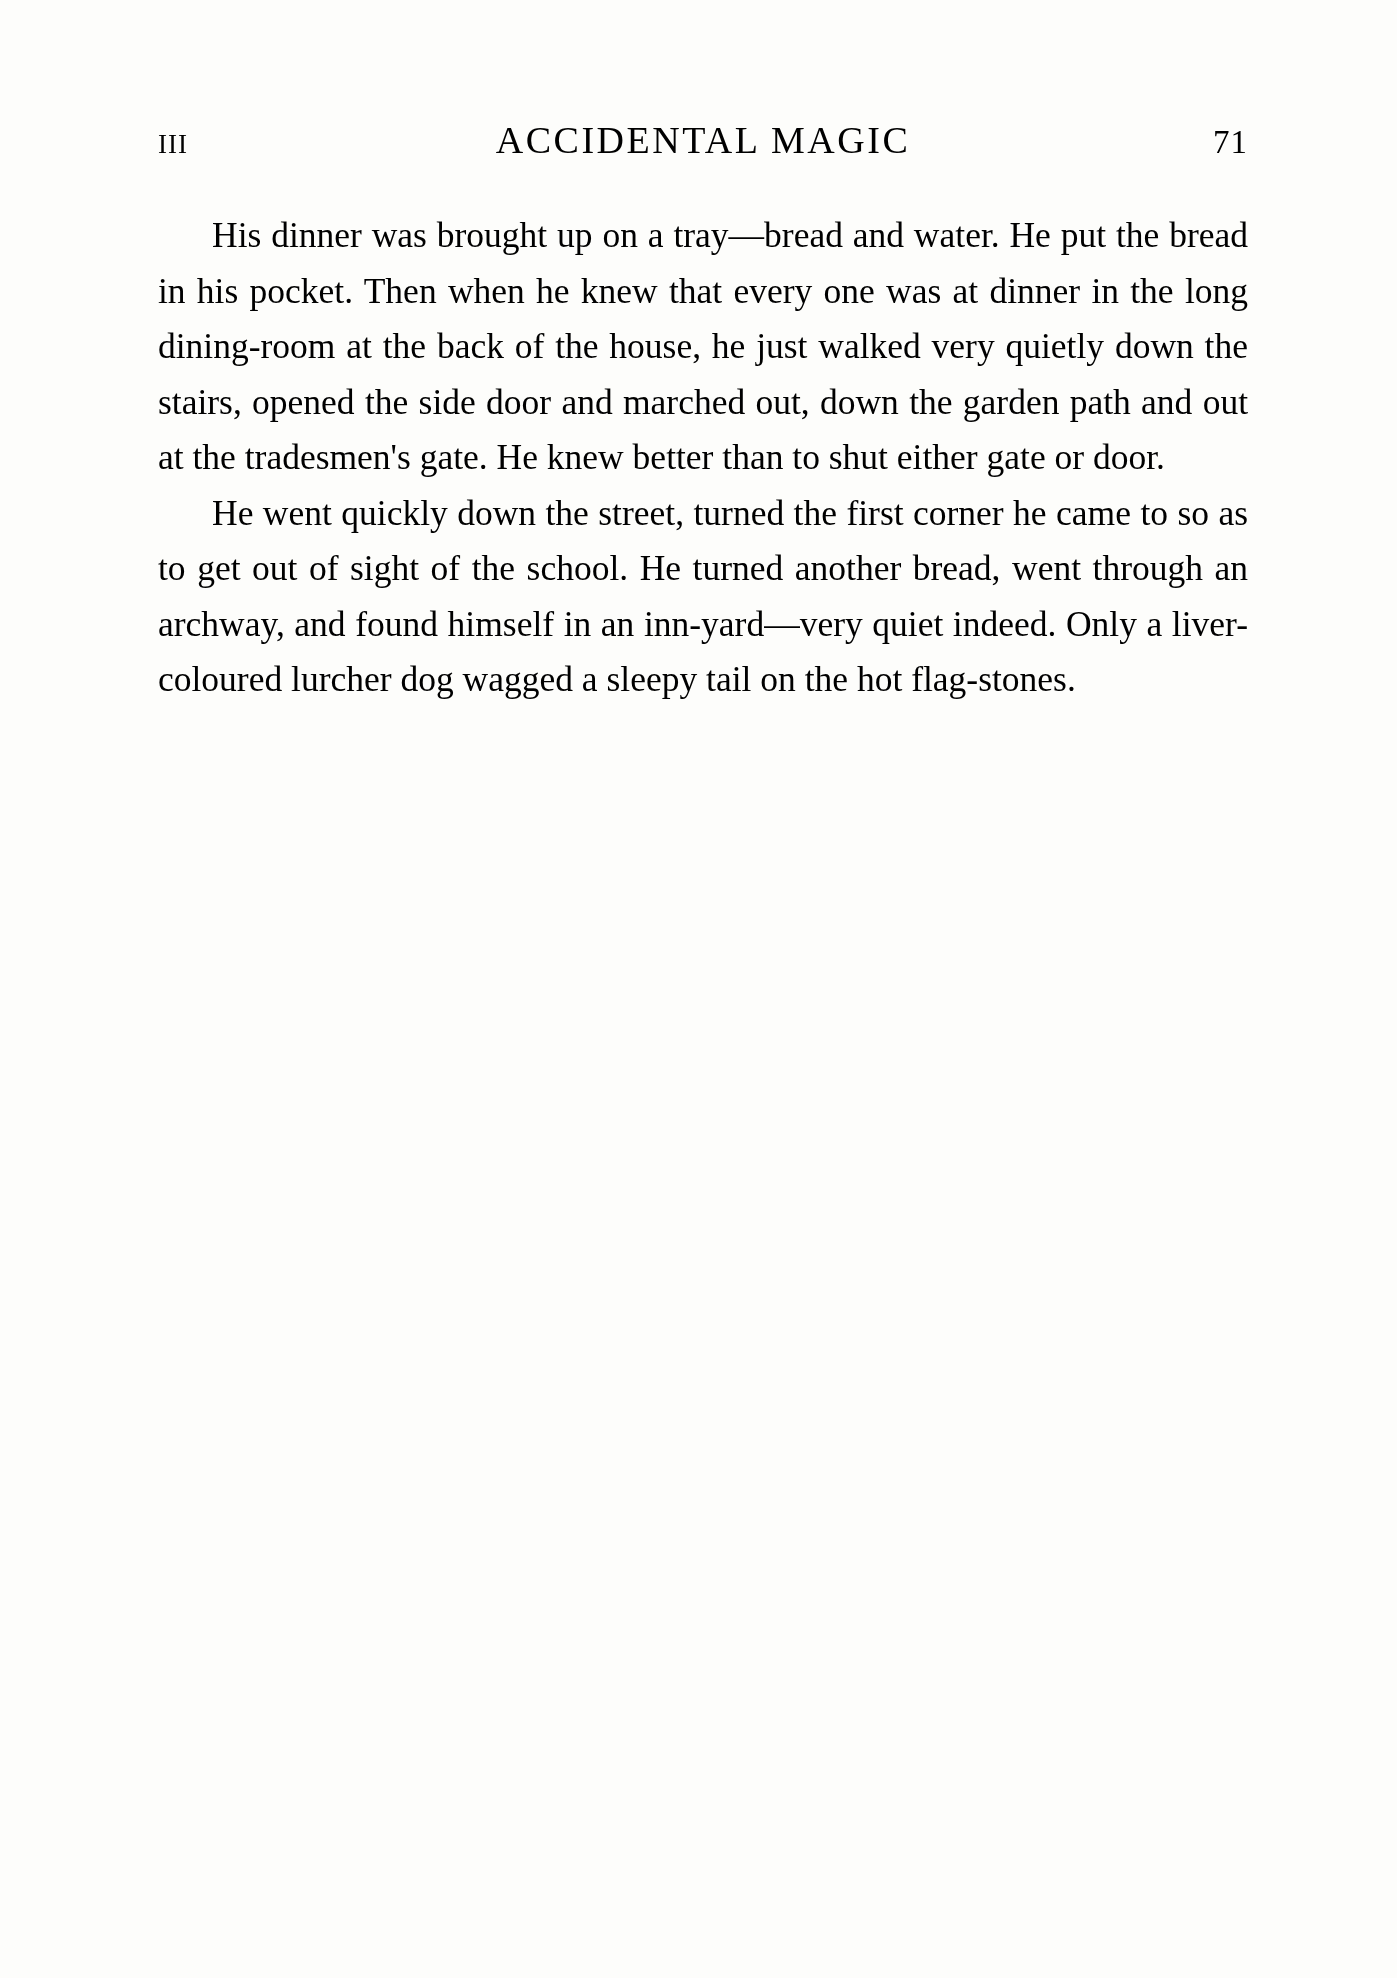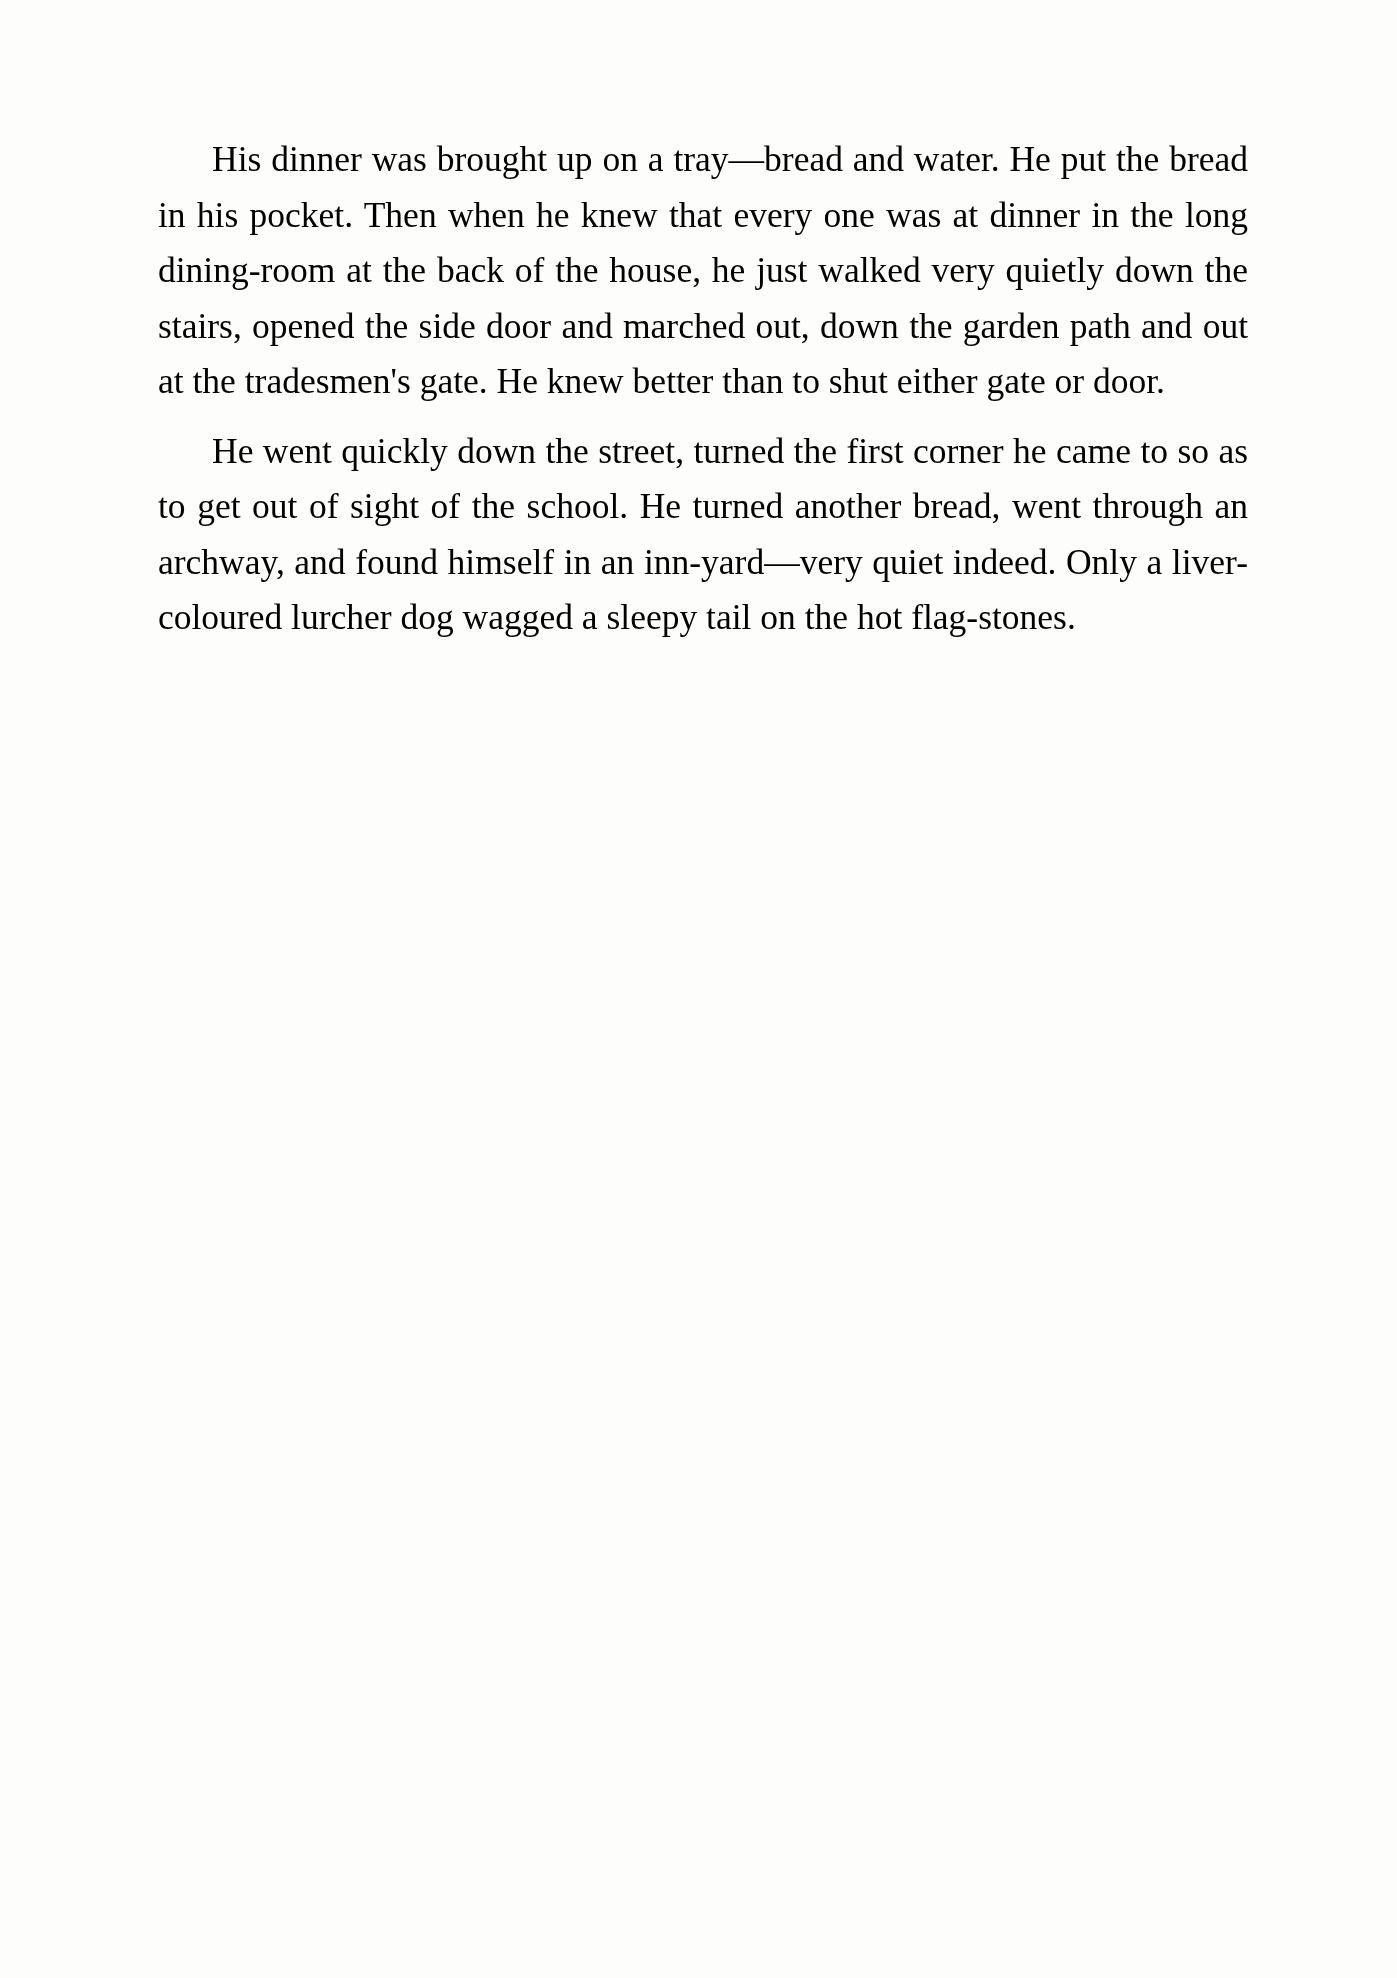--- a/index.html
+++ b/index.html
@@ -60,34 +60,38 @@
     margin: 0;
     font-size: 35.5px;
     line-height: 55.5px;
     text-align: justify;
     text-justify: inter-word;
     hyphens: none;
     -webkit-hyphens: none;
   }
   .body-text p.indent {
     text-indent: 54px;
-    margin-top: 14px;
   }
   .body-text p.last-line-stretch::after {
     content: "";
     display: inline-block;
     width: 100%;
   }
 </style>
 </head>
 <body>
 
 <div class="page">
   <div class="content">
 
+    <div class="running-head">
+      <div class="folio-left">III</div>
+      <div class="head-title">ACCIDENTAL MAGIC</div>
+      <div class="folio-right">71</div>
+    </div>
 
     <div class="body-text">
       <p class="indent">His dinner was brought up on a tray—bread and water.  He put the bread in his pocket.  Then when he knew that every one was at dinner in the long dining-room at the back of the house, he just walked very quietly down the stairs, opened the side door and marched out, down the garden path and out at the tradesmen's gate.  He knew better than to shut either gate or door.</p>
       <p class="indent">He went quickly down the street, turned the first corner he came to so as to get out of sight of the school.  He turned another bread, went through an archway, and found himself in an inn-yard—very quiet indeed.  Only a liver-coloured lurcher dog wagged a sleepy tail on the hot flag-stones.</p>
     </div>
 
   </div>
 </div>
 
 </body></html>

